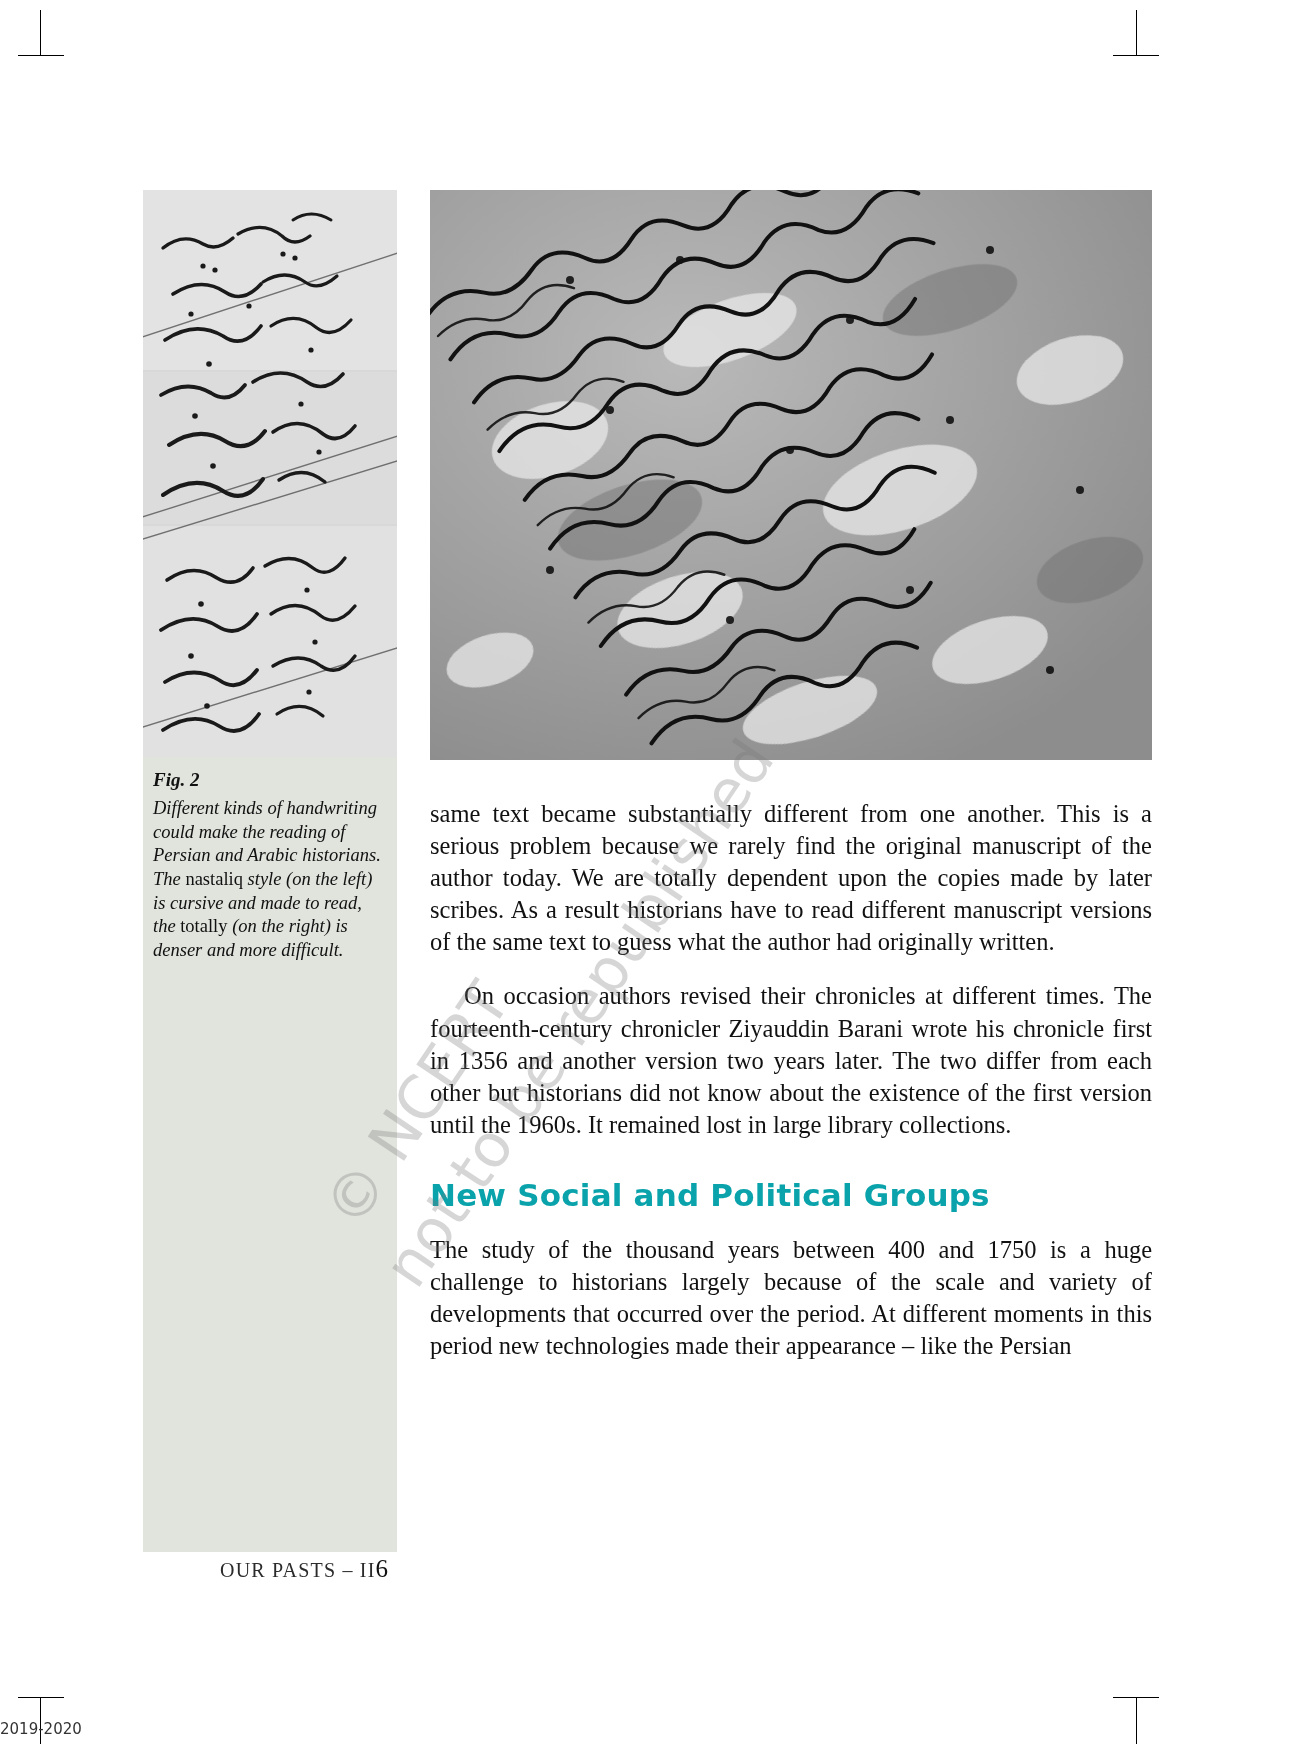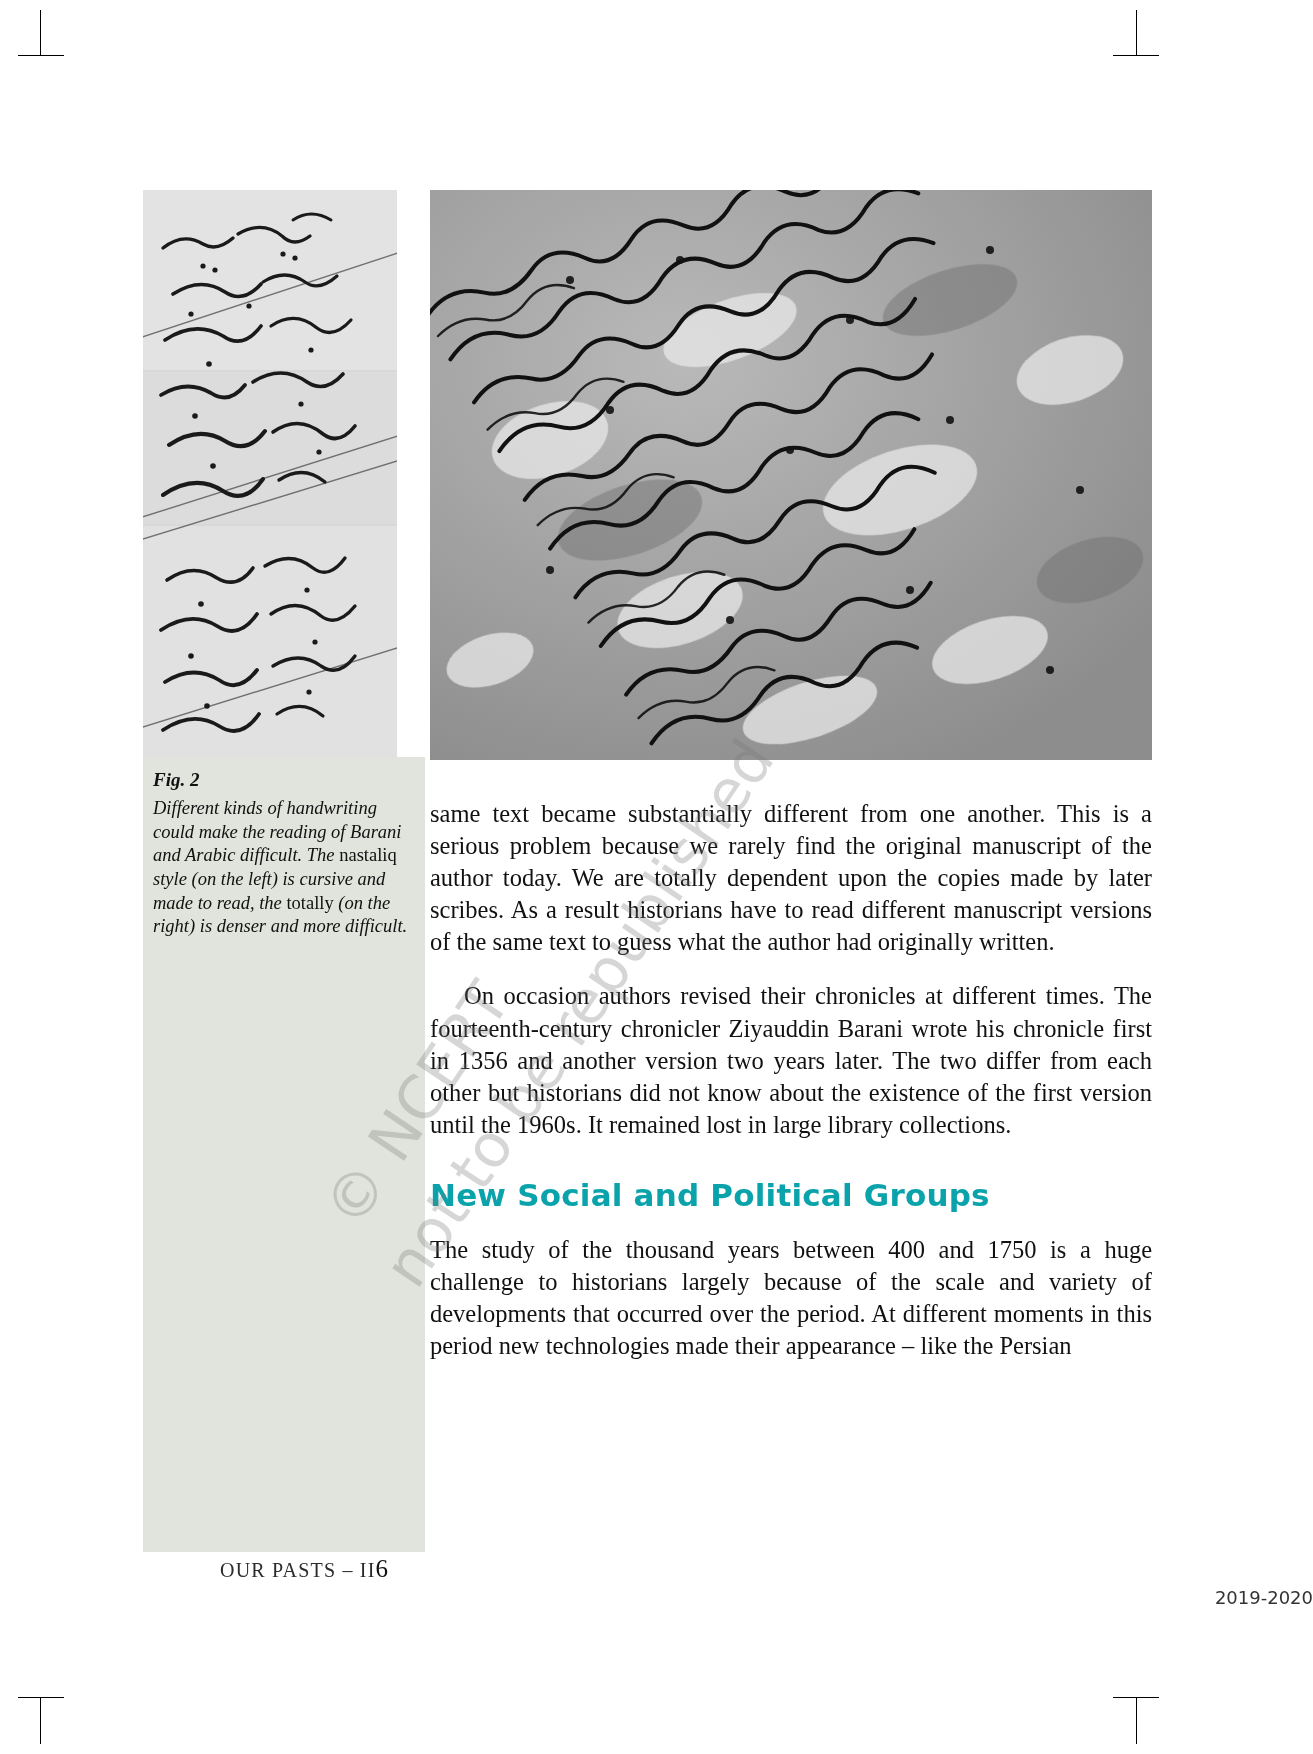--- a/index.html
+++ b/index.html
@@ -41,21 +41,21 @@
   .fig-image {
     position: relative;
     width: 254px;
     height: 567px;
     background: #cfcfcf;
     overflow: hidden;
   }
   .fig-image svg { display: block; }
 
   .caption-box {
-    width: 282px;
+    width: 254px;
     background: #e0e4dd;
     padding: 12px 10px 16px 10px;
     box-sizing: border-box;
     min-height: 795px;
   }
   .caption-title {
     font-family: "Liberation Serif", serif;
     font-weight: bold;
     font-style: italic;
     font-size: 19px;
@@ -122,26 +122,26 @@
     letter-spacing: 1.2px;
     color: #2b2b2b;
   }
   .footer-page {
     font-family: "Liberation Serif", serif;
     font-size: 25px;
     color: #111;
   }
   .footer-year {
     position: absolute;
-    top: 1587px;
+    top: 1720px;
     left: 0;
     width: 1313px;
-    text-align: right;
+    text-align: left;
     font-family: "DejaVu Sans", sans-serif;
-    font-size: 18px;
+    font-size: 15px;
     color: #333;
   }
 
   
   .watermark {
     position: absolute;
     left: 250px;
     top: 560px;
     width: 760px;
     height: 780px;
@@ -232,21 +232,21 @@
             <circle cx="172" cy="452" r="2.6"></circle>
           <circle cx="64" cy="516" r="2.8"></circle>
             <circle cx="166" cy="502" r="2.6"></circle>
         </g>
       </svg>
     </div>
 
     <div class="caption-box">
       <div class="caption-title">Fig. 2</div>
       <div class="caption-text">
-        <span>Different kinds of handwriting could make the reading of Barani and Arabic difficult. The </span><span class="roman">nastaliq</span><span> style (on the left) is cursive and made to read, the </span><span class="roman">totally</span><span> (on the right) is denser and more difficult.</span>
+        <span>Different kinds of handwriting could make the reading of Persian and Arabic historians. The </span><span class="roman">nastaliq</span><span> style (on the left) is cursive and made to read, the </span><span class="roman">totally</span><span> (on the right) is denser and more difficult.</span>
       </div>
     </div>
   </div>
 
   <div class="right-col">
 
     <div class="photo">
       <svg width="722" height="570" viewBox="0 0 722 570" xmlns="http://www.w3.org/2000/svg" aria-hidden="true">
         <defs>
           <radialGradient id="g1" cx="35%" cy="30%" r="80%">

